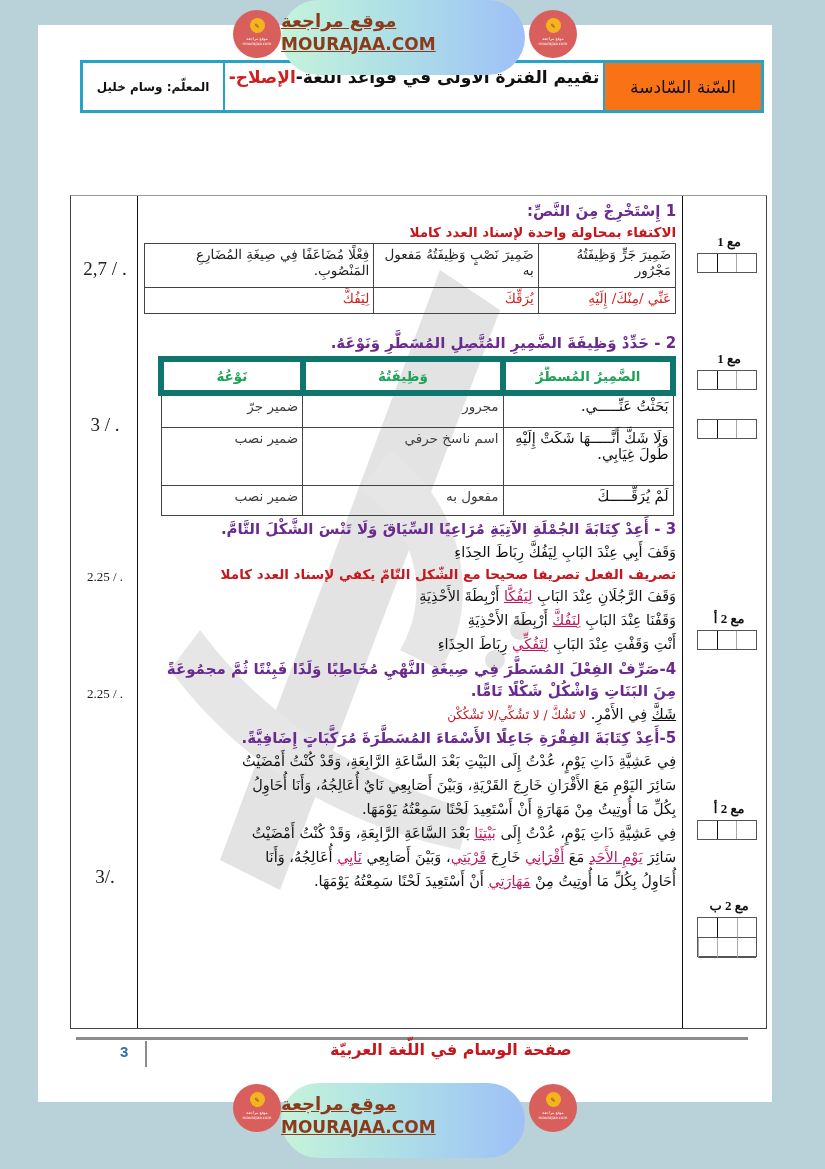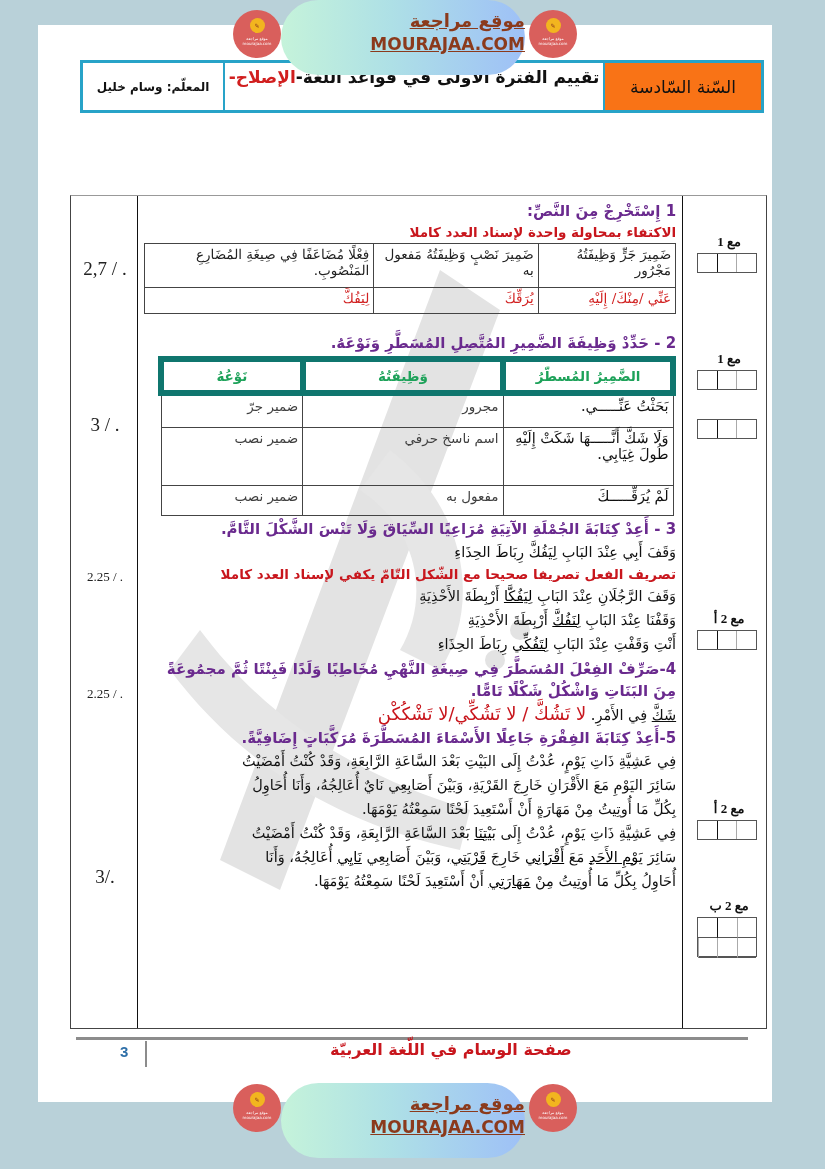--- a/index.html
+++ b/index.html
@@ -11,21 +11,21 @@
   }
   .page {
     position: absolute; left: 38px; top: 25px; width: 734px; height: 1077px;
     background: #ffffff;
   }
   
   .site-badge {
     position: absolute; left: 281px; width: 244px; height: 75px;
     border-radius: 38px;
     background: linear-gradient(90deg, #c5f3da 0%, #aee0e6 45%, #9ec0f7 100%);
-    text-align: right; direction: rtl;
+    text-align: left; direction: rtl;
     z-index: 5;
   }
   .site-badge .ar { display: block; font-family: "DejaVu Sans", sans-serif; font-weight: bold; font-size: 18px; color: #8b3a1c; text-decoration: underline; margin-top: 10px; }
   .site-badge .en { display: block; font-family: "DejaVu Sans", sans-serif; font-weight: bold; font-size: 17px; color: #8b3a1c; text-decoration: underline; direction: ltr; margin-top: 3px; }
   .logo-circle {
     position: absolute; width: 48px; height: 48px; border-radius: 50%;
     background: #d95f5c; z-index: 5; text-align: center;
   }
   .logo-circle .dot { display: block; width: 15px; height: 15px; border-radius: 50%; background: #f2b51f; margin: 8px auto 3px; font-size: 6px; line-height: 15px; color: #8b3a1c; font-weight: bold; }
   .logo-circle .tiny { display: block; font-size: 4px; color: #fff; line-height: 5px; }
@@ -61,21 +61,21 @@
   .grid { display: flex; border: 1px solid #555; height: 20px; width: 60px; }
   .grid span { flex: 1; border-left: 1px solid #aaa; }
   .grid span:nth-child(2) { border-left: 1.5px solid #111; }
   .grid span:first-child { border-left: none; }
   .grid2 { height: 40px; flex-wrap: wrap; }
   .grid2 span { height: 20px; flex: 0 0 33.33%; border-bottom: 1px solid #555; }
 
   .q-title { font-weight: bold; color: #6a2a8e; font-size: 15px; line-height: 22px; }
   .q-note { font-weight: bold; color: #c8161d; font-size: 13.5px; line-height: 20px; }
   .ar-line { font-family: "DejaVu Serif", serif; font-size: 14.5px; line-height: 24px; color: #111; }
-  .red-u { color: #000000; text-decoration: underline; text-align: center; }
+  .red-u { color: #be185d; text-decoration: underline; text-align: center; }
   .u { text-decoration: underline; margin-top: 47px; }
   .red { color: #c8161d; }
 
   table.t { border-collapse: collapse; direction: rtl; }
   table.t td { border: 1px solid #444; text-align: right; font-size: 13.5px; vertical-align: top; padding: 2px 4px; }
   .t1 td { height: 44px; font-family: "DejaVu Serif", serif; color: #222; }
   .t1 tr:last-child td { height: 26px; color: #d11f1f; }
   .t2 th, .t2 td { border: 6px solid #0f766e; font-size: 13.5px; padding: 6px 6px; }
   .t2 th { color: #1ea25a; font-weight: bold; height: 26px; }
   .t2 td.ans { color: #404040; }
@@ -185,21 +185,21 @@
       <div class="q-title">3 - أَعِدْ كِتَابَةَ الجُمْلَةِ الآتِيَةِ مُرَاعِيًا السِّيَاقَ وَلَا تَنْسَ الشَّكْلَ التَّامَّ.</div>
       <div class="ar-line">وَقَفَ أَبِي عِنْدَ البَابِ لِيَفُكَّ رِبَاطَ الحِذَاءِ</div>
       <div class="q-note">تصريف الفعل تصريفا صحيحا مع الشّكل التّامّ يكفي لإسناد العدد كاملا</div>
       <div class="ar-line"><span>وَقَفَ الرَّجُلَانِ عِنْدَ البَابِ </span><span class="red-u">لِيَفُكَّا</span><span> أَرْبِطَةَ الأَحْذِيَةِ</span></div>
       <div class="ar-line"><span>وَقَفْنَا عِنْدَ البَابِ </span><span class="red-u">لِنَفُكَّ</span><span> أَرْبِطَةَ الأَحْذِيَةِ</span></div>
       <div class="ar-line"><span>أَنْتِ وَقَفْتِ عِنْدَ البَابِ </span><span class="red-u">لِتَفُكِّي</span><span> رِبَاطَ الحِذَاءِ</span></div>
     </div>
 
     <div style="margin-top:2px;">
       <div class="q-title">4-صَرِّفْ الفِعْلَ المُسَطَّرَ فِي صِيغَةِ النَّهْيِ مُخَاطِبًا وَلَدًا فَبِنْتًا ثُمَّ مجمُوعَةً مِنَ البَنَاتِ وَاشْكُلْ شَكْلًا تَامًّا.</div>
-      <div class="ar-line"><span class="u">شَكَّ</span><span> فِي الأَمْرِ. </span><span class="red" style="font-family:'DejaVu Sans',sans-serif; font-size:18px;">لا تَشُكَّ / لا تَشُكِّي/لا تَشْكُكْن</span></div>
+      <div class="ar-line"><span class="u">شَكَّ</span><span> فِي الأَمْرِ. </span><span class="red" style="font-family:'DejaVu Sans',sans-serif; font-size:12px;">لا تَشُكَّ / لا تَشُكِّي/لا تَشْكُكْن</span></div>
     </div>
 
     <div>
       <div class="q-title">5-أَعِدْ كِتَابَةَ الفِقْرَةِ جَاعِلًا الأَسْمَاءَ المُسَطَّرَةَ مُرَكَّبَاتٍ إِضَافِيَّةً.</div>
       <div class="ar-line">فِي عَشِيَّةِ ذَاتِ يَوْمٍ، عُدْتُ إِلَى البَيْتِ بَعْدَ السَّاعَةِ الرَّابِعَةِ، وَقَدْ كُنْتُ أَمْضَيْتُ</div>
       <div class="ar-line">سَائِرَ اليَوْمِ مَعَ الأَقْرَانِ خَارِجَ القَرْيَةِ، وَبَيْنَ أَصَابِعِي نَايٌ أُعَالِجُهُ، وَأَنَا أُحَاوِلُ</div>
       <div class="ar-line">بِكُلِّ مَا أُوتِيتُ مِنْ مَهَارَةٍ أَنْ أَسْتَعِيدَ لَحْنًا سَمِعْتُهُ يَوْمَهَا.</div>
       <div class="ar-line"><span>فِي عَشِيَّةِ ذَاتِ يَوْمٍ، عُدْتُ إِلَى </span><span class="red-u">بَيْتِنَا</span><span> بَعْدَ السَّاعَةِ الرَّابِعَةِ، وَقَدْ كُنْتُ أَمْضَيْتُ</span></div>
       <div class="ar-line"><span>سَائِرَ </span><span class="red-u">يَوْمِ الأَحَدِ</span><span> مَعَ </span><span class="red-u">أَقْرَانِي</span><span> خَارِجَ </span><span class="red-u">قَرْيَتِي</span><span>، وَبَيْنَ أَصَابِعِي </span><span class="red-u">نَايِي</span><span> أُعَالِجُهُ، وَأَنَا</span></div>
       <div class="ar-line"><span>أُحَاوِلُ بِكُلِّ مَا أُوتِيتُ مِنْ </span><span class="red-u">مَهَارَتِي</span><span> أَنْ أَسْتَعِيدَ لَحْنًا سَمِعْتُهُ يَوْمَهَا.</span></div>

